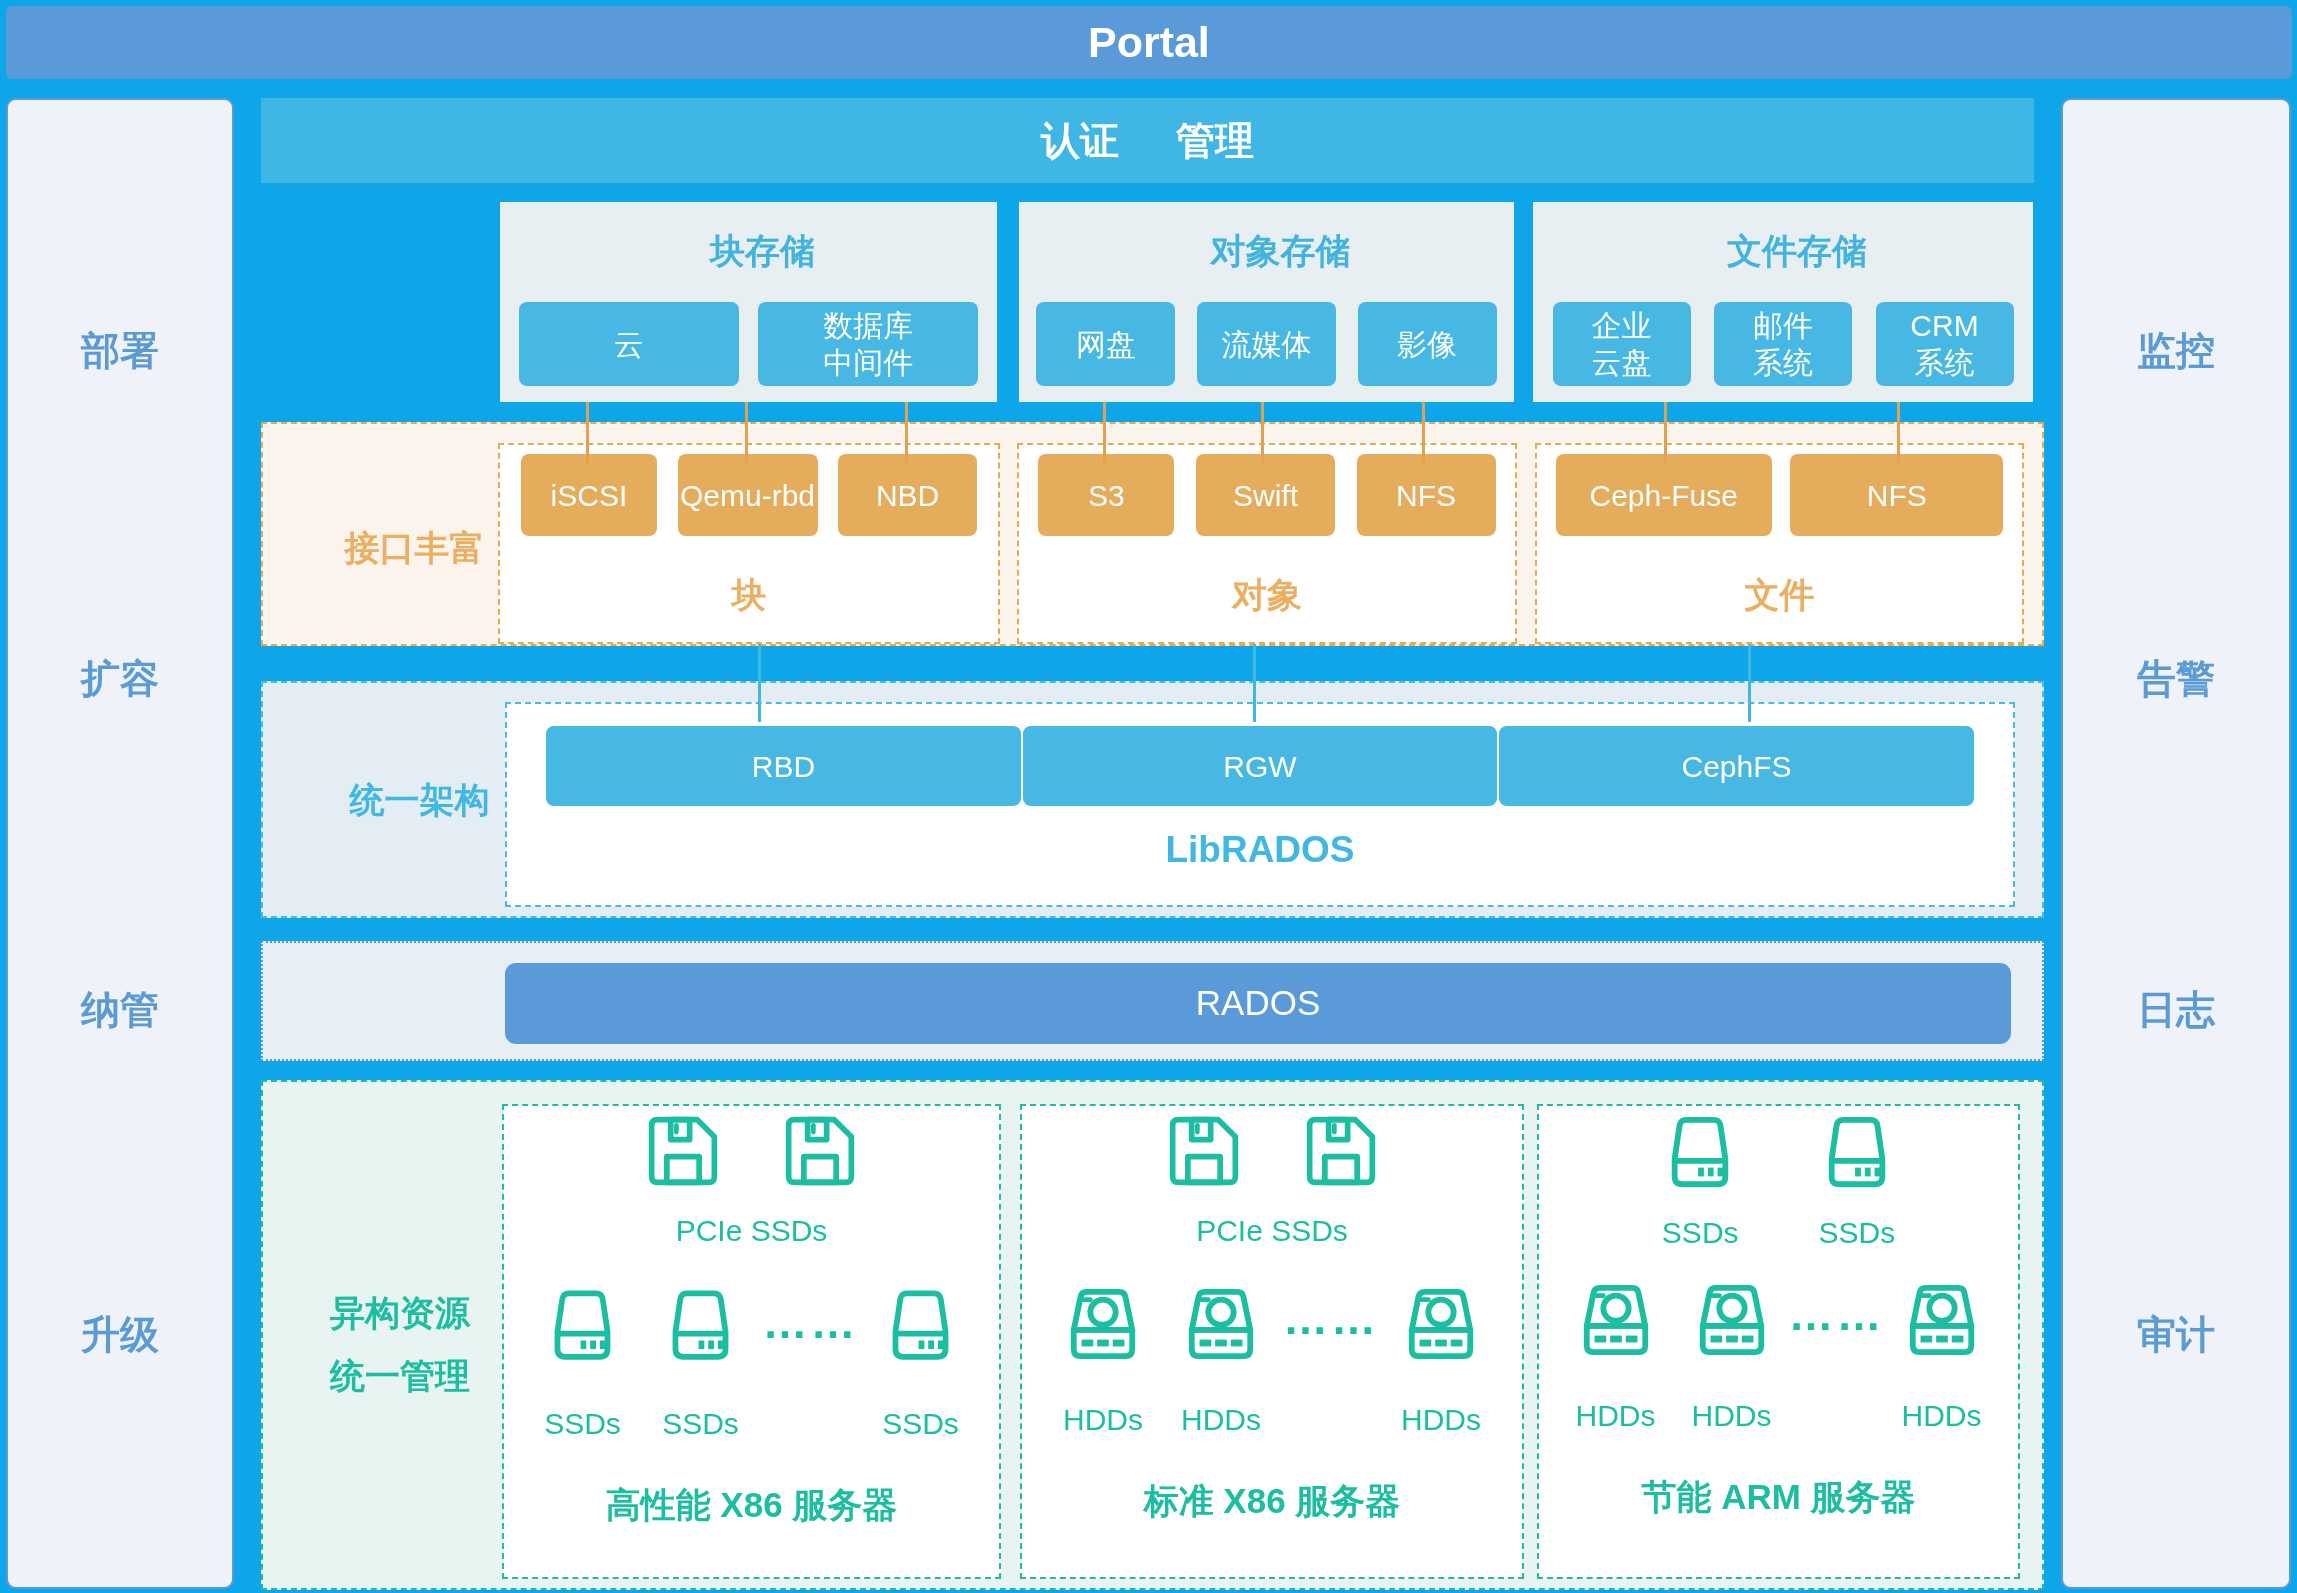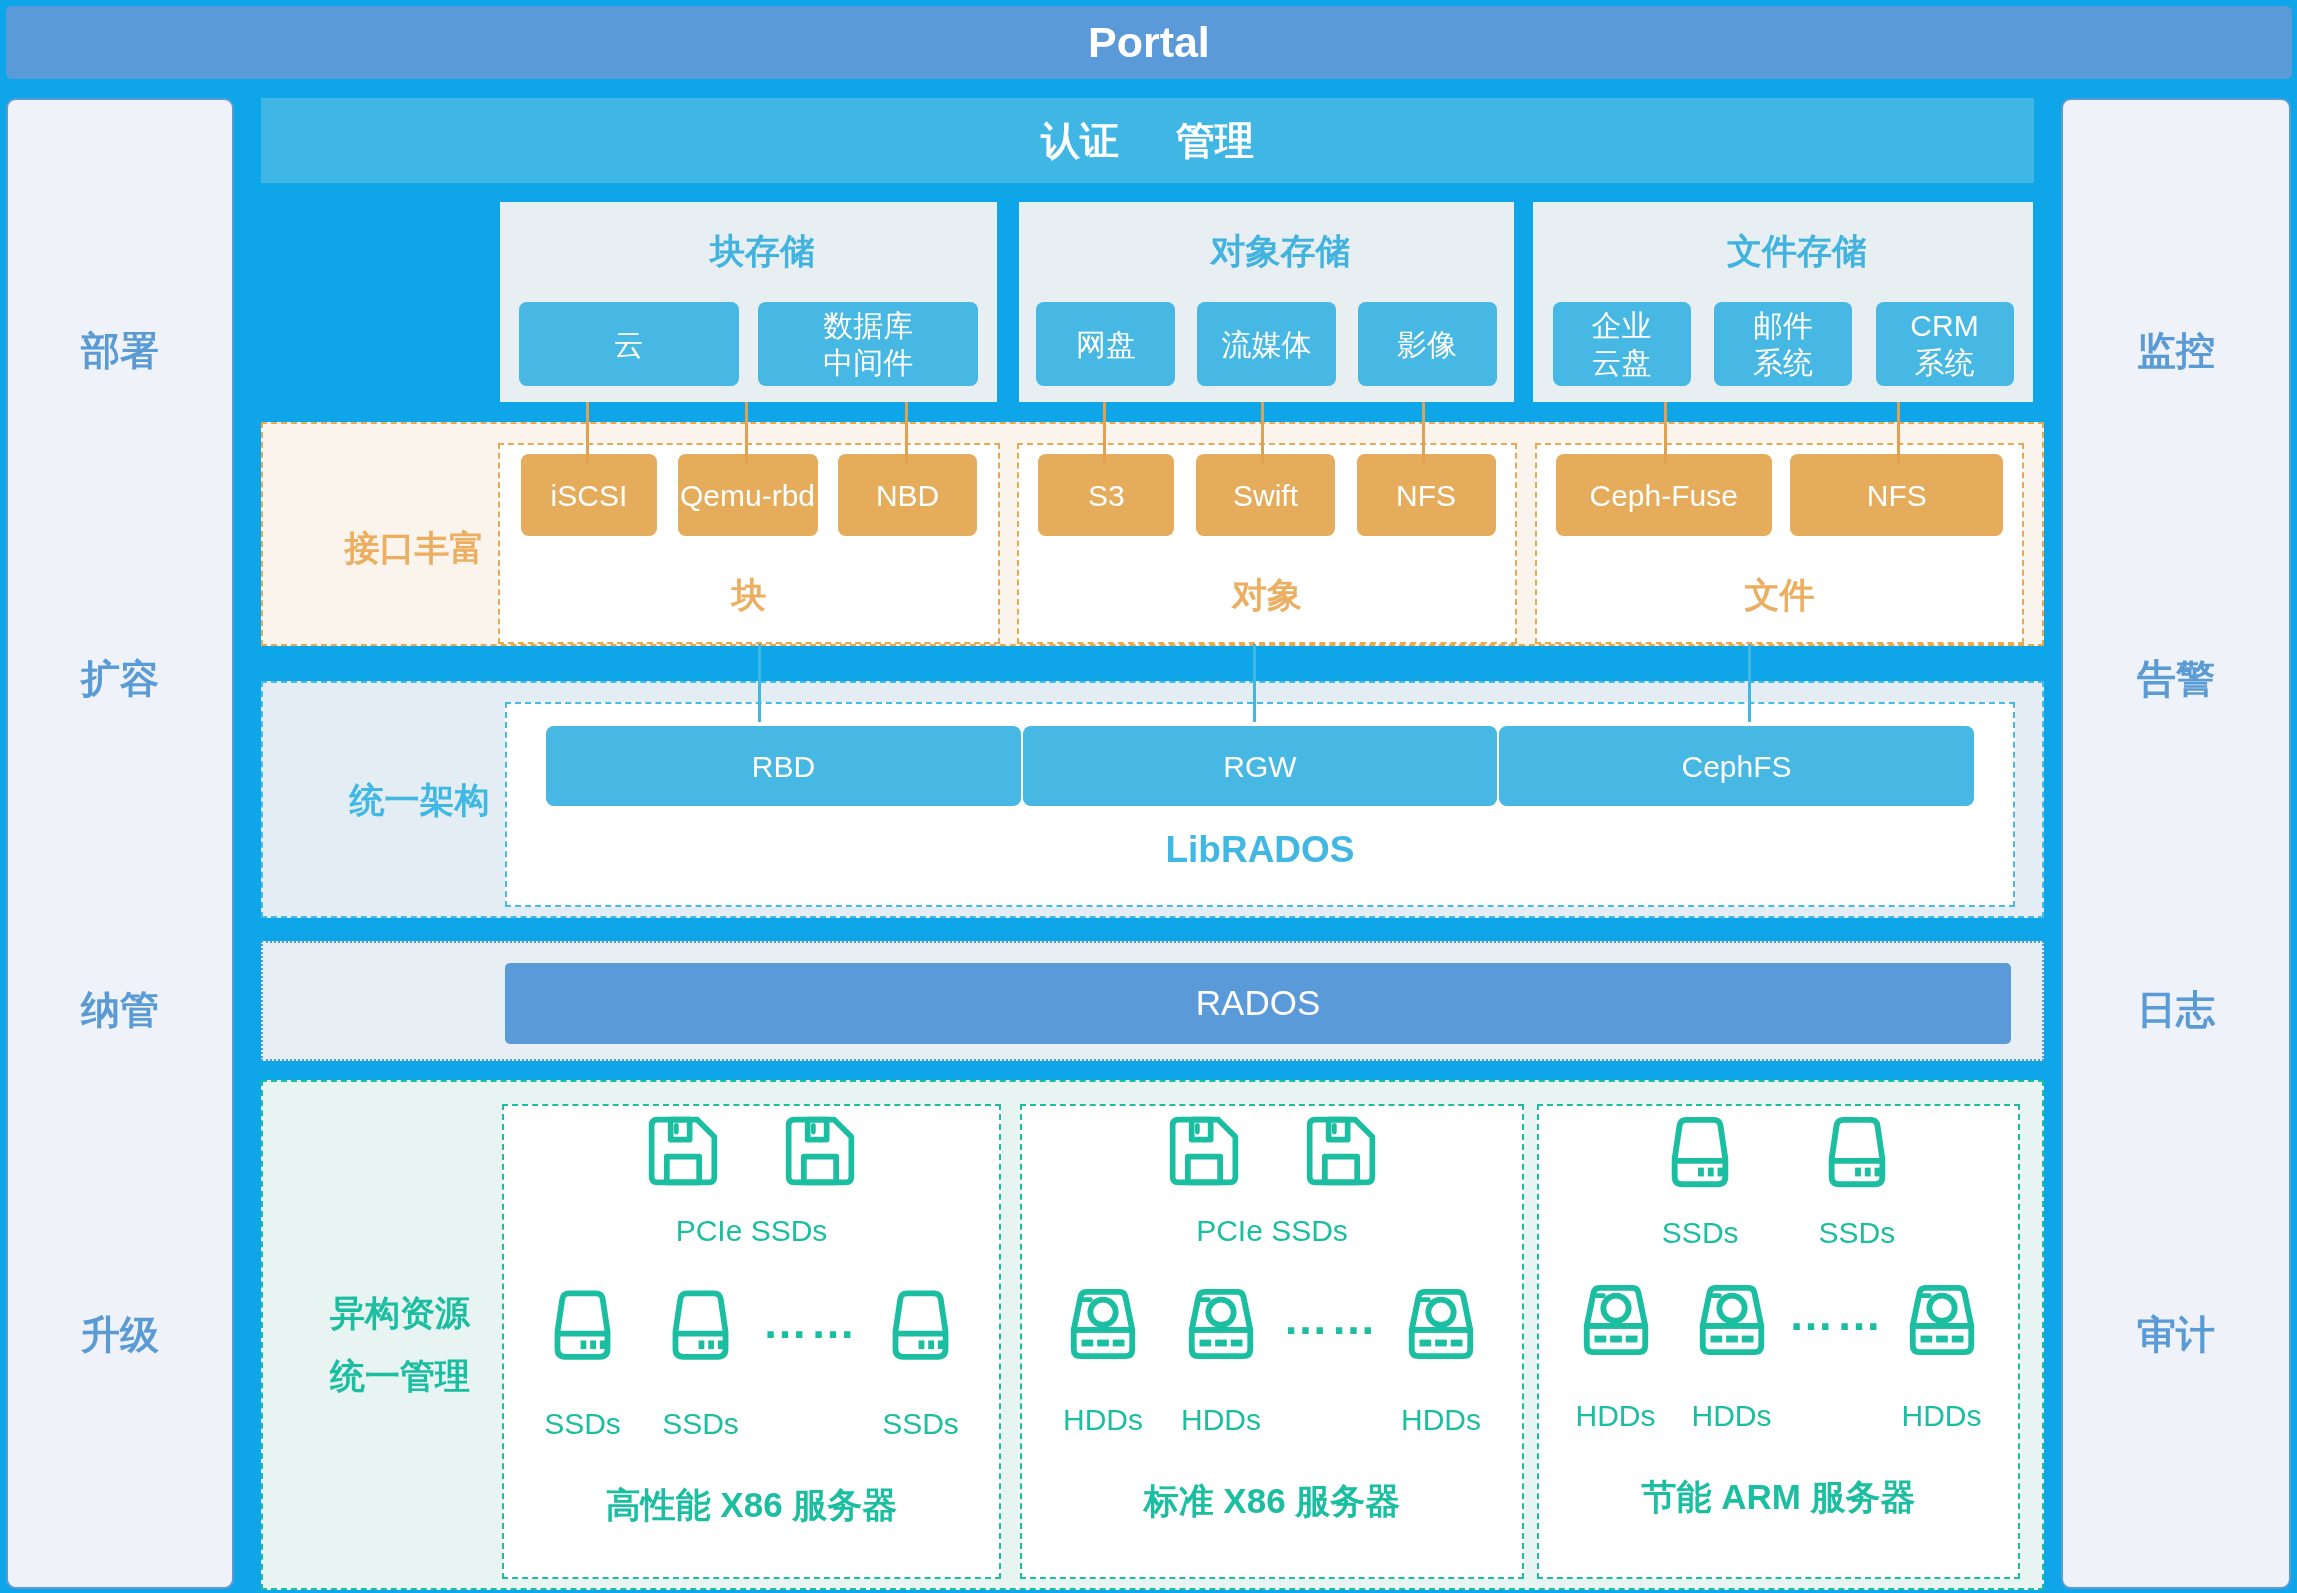--- a/index.html
+++ b/index.html
@@ -47,21 +47,21 @@
 
   
   .unified-box{left:261px;top:681px;width:1783px;height:237px;background:#E3EDF3;border:2.9px dashed #45BCE5;}
   .unified-label{left:29px;top:94px;width:255px;color:#41B8E4;}
   .inner-dash{position:absolute;left:242px;top:18.6px;width:1506px;height:201px;background:#fff;border:2px dashed #45BCE5;}
   .inner-dash .btn-row{top:22.5px;height:80px;}
   .librados{position:absolute;left:0;width:100%;top:125px;text-align:center;color:#41B8E4;font-size:37px;font-weight:bold;}
 
   
   .rados-box{left:261px;top:941px;width:1783px;height:120px;background:#E7EFF5;border:2.9px dotted #5B9BD5;}
-  .rados-bar{position:absolute;left:242px;top:19.6px;width:1506px;height:81px;background:#5B9AD9;border-radius:5px;
+  .rados-bar{position:absolute;left:242px;top:19.6px;width:1506px;height:81px;background:#5B9AD9;border-radius:11px;
              display:flex;align-items:center;justify-content:center;color:#fff;font-size:35px;font-weight:300;}
 
   
   .res-box{left:261px;top:1080px;width:1783px;height:510px;background:#E8F4F1;border:2.9px dashed #1CBEA1;}
   .res-label{color:#1CBEA1;width:216px;left:29px;}
   .server-box{position:absolute;top:21.6px;height:465px;background:#fff;border:2px dashed #1CBEA1;
               display:flex;flex-direction:column;align-items:center;padding-top:6px;}
   .green-label{color:#1CBEA1;font-size:30px;line-height:35px;white-space:nowrap;}
   .top-row{display:flex;gap:61px;align-items:flex-start;}
   .top-label{margin-top:23.5px;}

